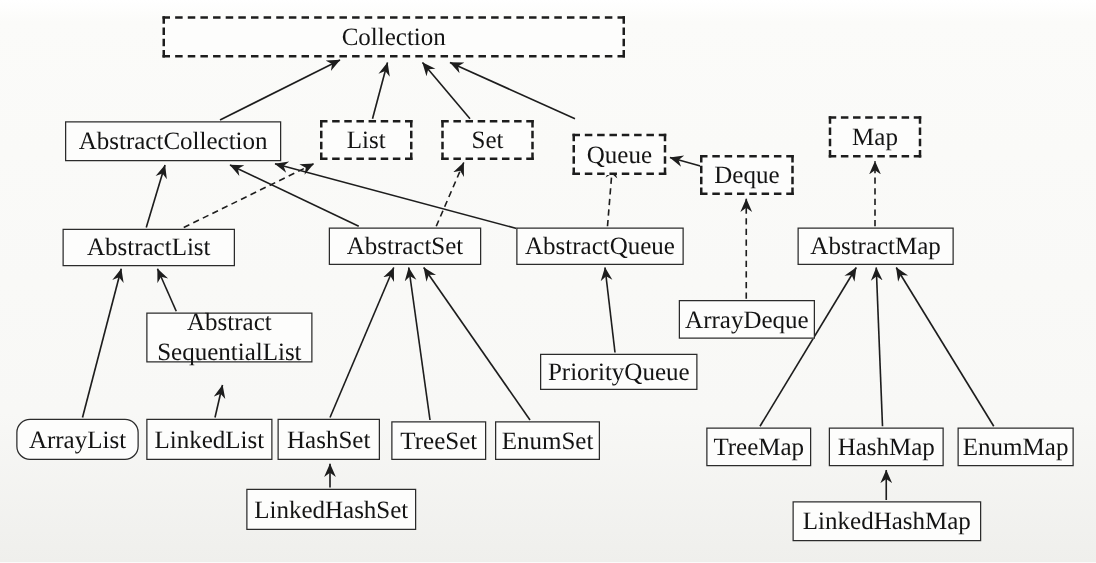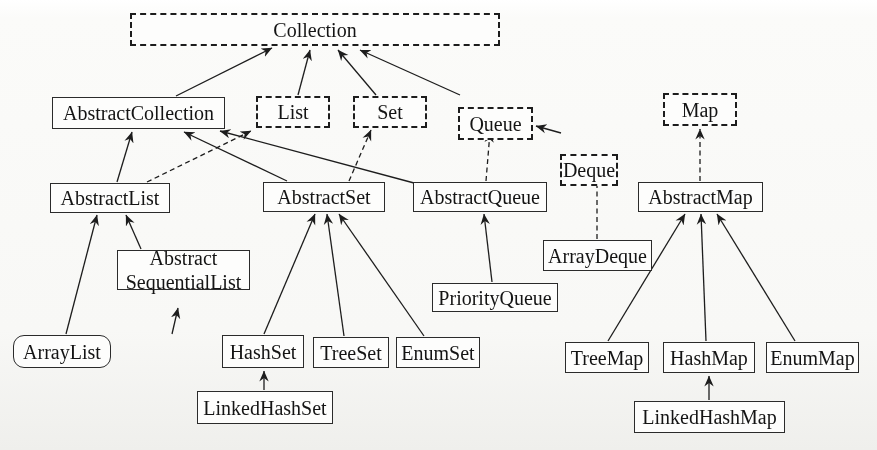--- a/index.html
+++ b/index.html
@@ -70,30 +70,31 @@
     <line x1="706" y1="341" x2="701" y2="214" marker-end="url(#ah)"></line>
     <line x1="795" y1="341" x2="717" y2="214" marker-end="url(#ah)"></line>
     <line x1="709" y1="400" x2="709" y2="376" marker-end="url(#ah)"></line>
   </svg>
 
   <div class="node iface" style="left:130px; top:13px;  width:370px; height:33px;">Collection</div>
   <div class="node cls" style="left:52px;  top:97px;  width:173px; height:32px;">AbstractCollection</div>
   <div class="node iface" style="left:256px; top:96px;  width:74px;  height:32px;">List</div>
   <div class="node iface" style="left:353px; top:96px;  width:74px;  height:32px;">Set</div>
   <div class="node iface" style="left:458px; top:96px;  width:75px;  height:33px;margin-top:11px;">Queue</div>
-  <div class="node iface" style="left:560px; top:124px; width:58px;  height:32px;margin-top:30px;">Deque</div>
+  <div class="node iface" style="left:560px; top:124px; width:75px;  height:32px;">Deque</div>
   <div class="node iface" style="left:663px; top:93px;  width:74px;  height:33px;">Map</div>
-  <div class="node cls" style="left:50px;  top:183px; width:120px; height:30px;">AbstractList</div>
+  <div class="node cls" style="left:50px;  top:183px; width:138px; height:30px;">AbstractList</div>
   <div class="node cls" style="left:263px; top:182px; width:122px; height:30px;">AbstractSet</div>
   <div class="node cls" style="left:413px; top:182px; width:134px; height:30px;">AbstractQueue</div>
   <div class="node cls" style="left:638px; top:182px; width:125px; height:30px;">AbstractMap</div>
   <div class="node cls" style="left:117px; top:250px; width:133px; height:40px;">Abstract SequentialList</div>
   <div class="node cls" style="left:543px; top:240px; width:109px; height:31px;">ArrayDeque</div>
   <div class="node cls" style="left:432px; top:283px; width:126px; height:29px;">PriorityQueue</div>
   <div class="node cls" style="left:13px;  top:335px; width:98px;  height:33px;border-radius:11px;">ArrayList</div>
+  <div class="node cls" style="left:117px; top:335px; width:101px; height:33px;">LinkedList</div>
   <div class="node cls" style="left:222px; top:335px; width:82px;  height:33px;">HashSet</div>
   <div class="node cls" style="left:313px; top:337px; width:76px;  height:31px;">TreeSet</div>
   <div class="node cls" style="left:396px; top:337px; width:84px;  height:31px;">EnumSet</div>
   <div class="node cls" style="left:197px; top:391px; width:136px; height:33px;">LinkedHashSet</div>
   <div class="node cls" style="left:565px; top:342px; width:84px;  height:31px;">TreeMap</div>
   <div class="node cls" style="left:663px; top:342px; width:92px;  height:31px;">HashMap</div>
   <div class="node cls" style="left:766px; top:342px; width:93px;  height:31px;">EnumMap</div>
   <div class="node cls" style="left:634px; top:401px; width:151px; height:32px;">LinkedHashMap</div>
 
 </div>

